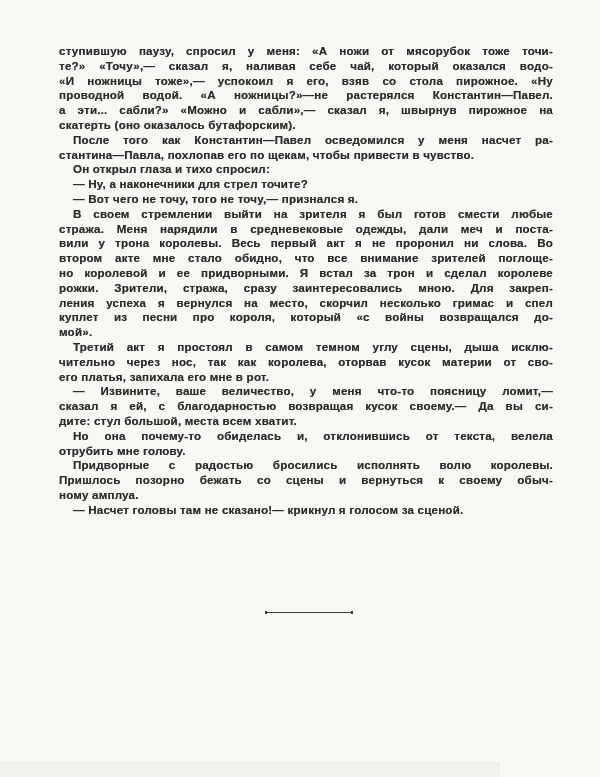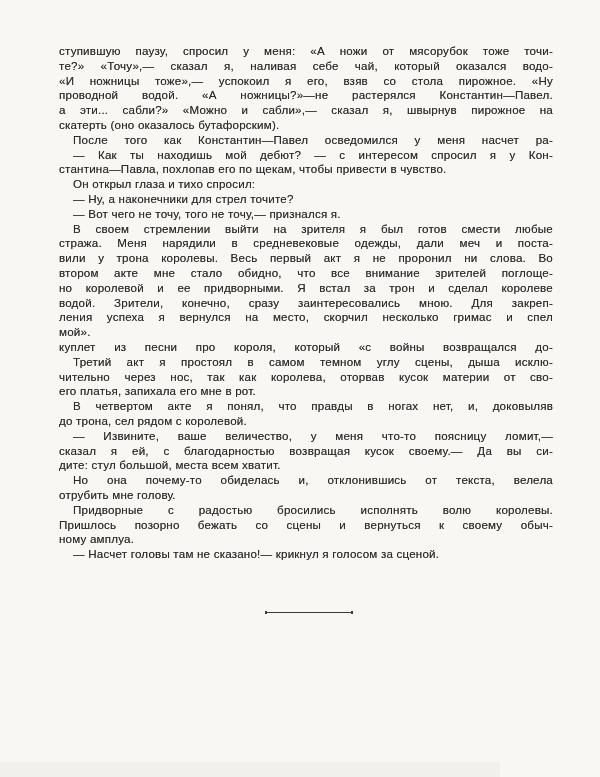--- a/index.html
+++ b/index.html
@@ -10,20 +10,21 @@
     width: 600px;
     height: 777px;
     position: relative;
     overflow: hidden;
     background: var(--paper, #f8f7f4);
     font-family: "Liberation Sans", "DejaVu Sans", sans-serif;
   }
   .book-page {
     position: absolute;
     inset: 0;
+    font-weight: bold;
   }
   .page-text {
     position: absolute;
     left: 59px;
     top: 44px;
     width: 494px;
     color: var(--ink, #2b2b2b);
     font-size: 11.6px;
     letter-spacing: 0.2px;
     text-shadow: 0 0 0.45px rgba(20,20,20,0.55);
@@ -83,51 +84,46 @@
         <div class="line">те?» «Точу»,— сказал я, наливая себе чай, который оказался водо-</div>
         <div class="line">«И ножницы тоже»,— успокоил я его, взяв со стола пирожное. «Ну</div>
         <div class="line">проводной водой. «А ножницы?»—не растерялся Константин—Павел.</div>
         <div class="line">а эти... сабли?» «Можно и сабли»,— сказал я, швырнув пирожное на</div>
         <div class="line last">скатерть (оно оказалось бутафорским).</div>
       </div>
       <div class="paragraph">
         <div class="line indent">После того как Константин—Павел осведомился у меня насчет ра-</div>
       </div>
       <div class="paragraph">
-        <div class="line indent">— Как ты находишь мой дебют? — с интересом спросил я у Кон-</div>
         <div class="line last">стантина—Павла, похлопав его по щекам, чтобы привести в чувство.</div>
       </div>
       <div class="paragraph">
         <div class="line last indent">Он открыл глаза и тихо спросил:</div>
       </div>
       <div class="paragraph">
         <div class="line last indent">— Ну, а наконечники для стрел точите?</div>
       </div>
       <div class="paragraph">
         <div class="line last indent">— Вот чего не точу, того не точу,— признался я.</div>
       </div>
       <div class="paragraph">
         <div class="line indent">В своем стремлении выйти на зрителя я был готов смести любые</div>
         <div class="line">стража. Меня нарядили в средневековые одежды, дали меч и поста-</div>
         <div class="line">вили у трона королевы. Весь первый акт я не проронил ни слова. Во</div>
         <div class="line">втором акте мне стало обидно, что все внимание зрителей поглоще-</div>
         <div class="line">но королевой и ее придворными. Я встал за трон и сделал королеве</div>
-        <div class="line">водой. Зрители, конечно, сразу заинтересовались мною. Для закреп-</div>
+        <div class="line">рожки. Зрители, стража, сразу заинтересовались мною. Для закреп-</div>
         <div class="line">ления успеха я вернулся на место, скорчил несколько гримас и спел</div>
+        <div class="line">куплет из песни про короля, который «с войны возвращался до-</div>
         <div class="line last">мой».</div>
-        <div class="line">куплет из песни про короля, который «с войны возвращался до-</div>
       </div>
       <div class="paragraph">
         <div class="line indent">Третий акт я простоял в самом темном углу сцены, дыша исклю-</div>
         <div class="line">чительно через нос, так как королева, оторвав кусок материи от сво-</div>
         <div class="line last">его платья, запихала его мне в рот.</div>
-      </div>
-      <div class="paragraph">
-        <div class="line indent">В четвертом акте я понял, что правды в ногах нет, и, доковыляв</div>
-        <div class="line last">до трона, сел рядом с королевой.</div>
       </div>
       <div class="paragraph">
         <div class="line indent">— Извините, ваше величество, у меня что-то поясницу ломит,—</div>
         <div class="line">сказал я ей, с благодарностью возвращая кусок своему.— Да вы си-</div>
         <div class="line last">дите: стул большой, места всем хватит.</div>
       </div>
       <div class="paragraph">
         <div class="line indent">Но она почему-то обиделась и, отклонившись от текста, велела</div>
         <div class="line last">отрубить мне голову.</div>
       </div>

